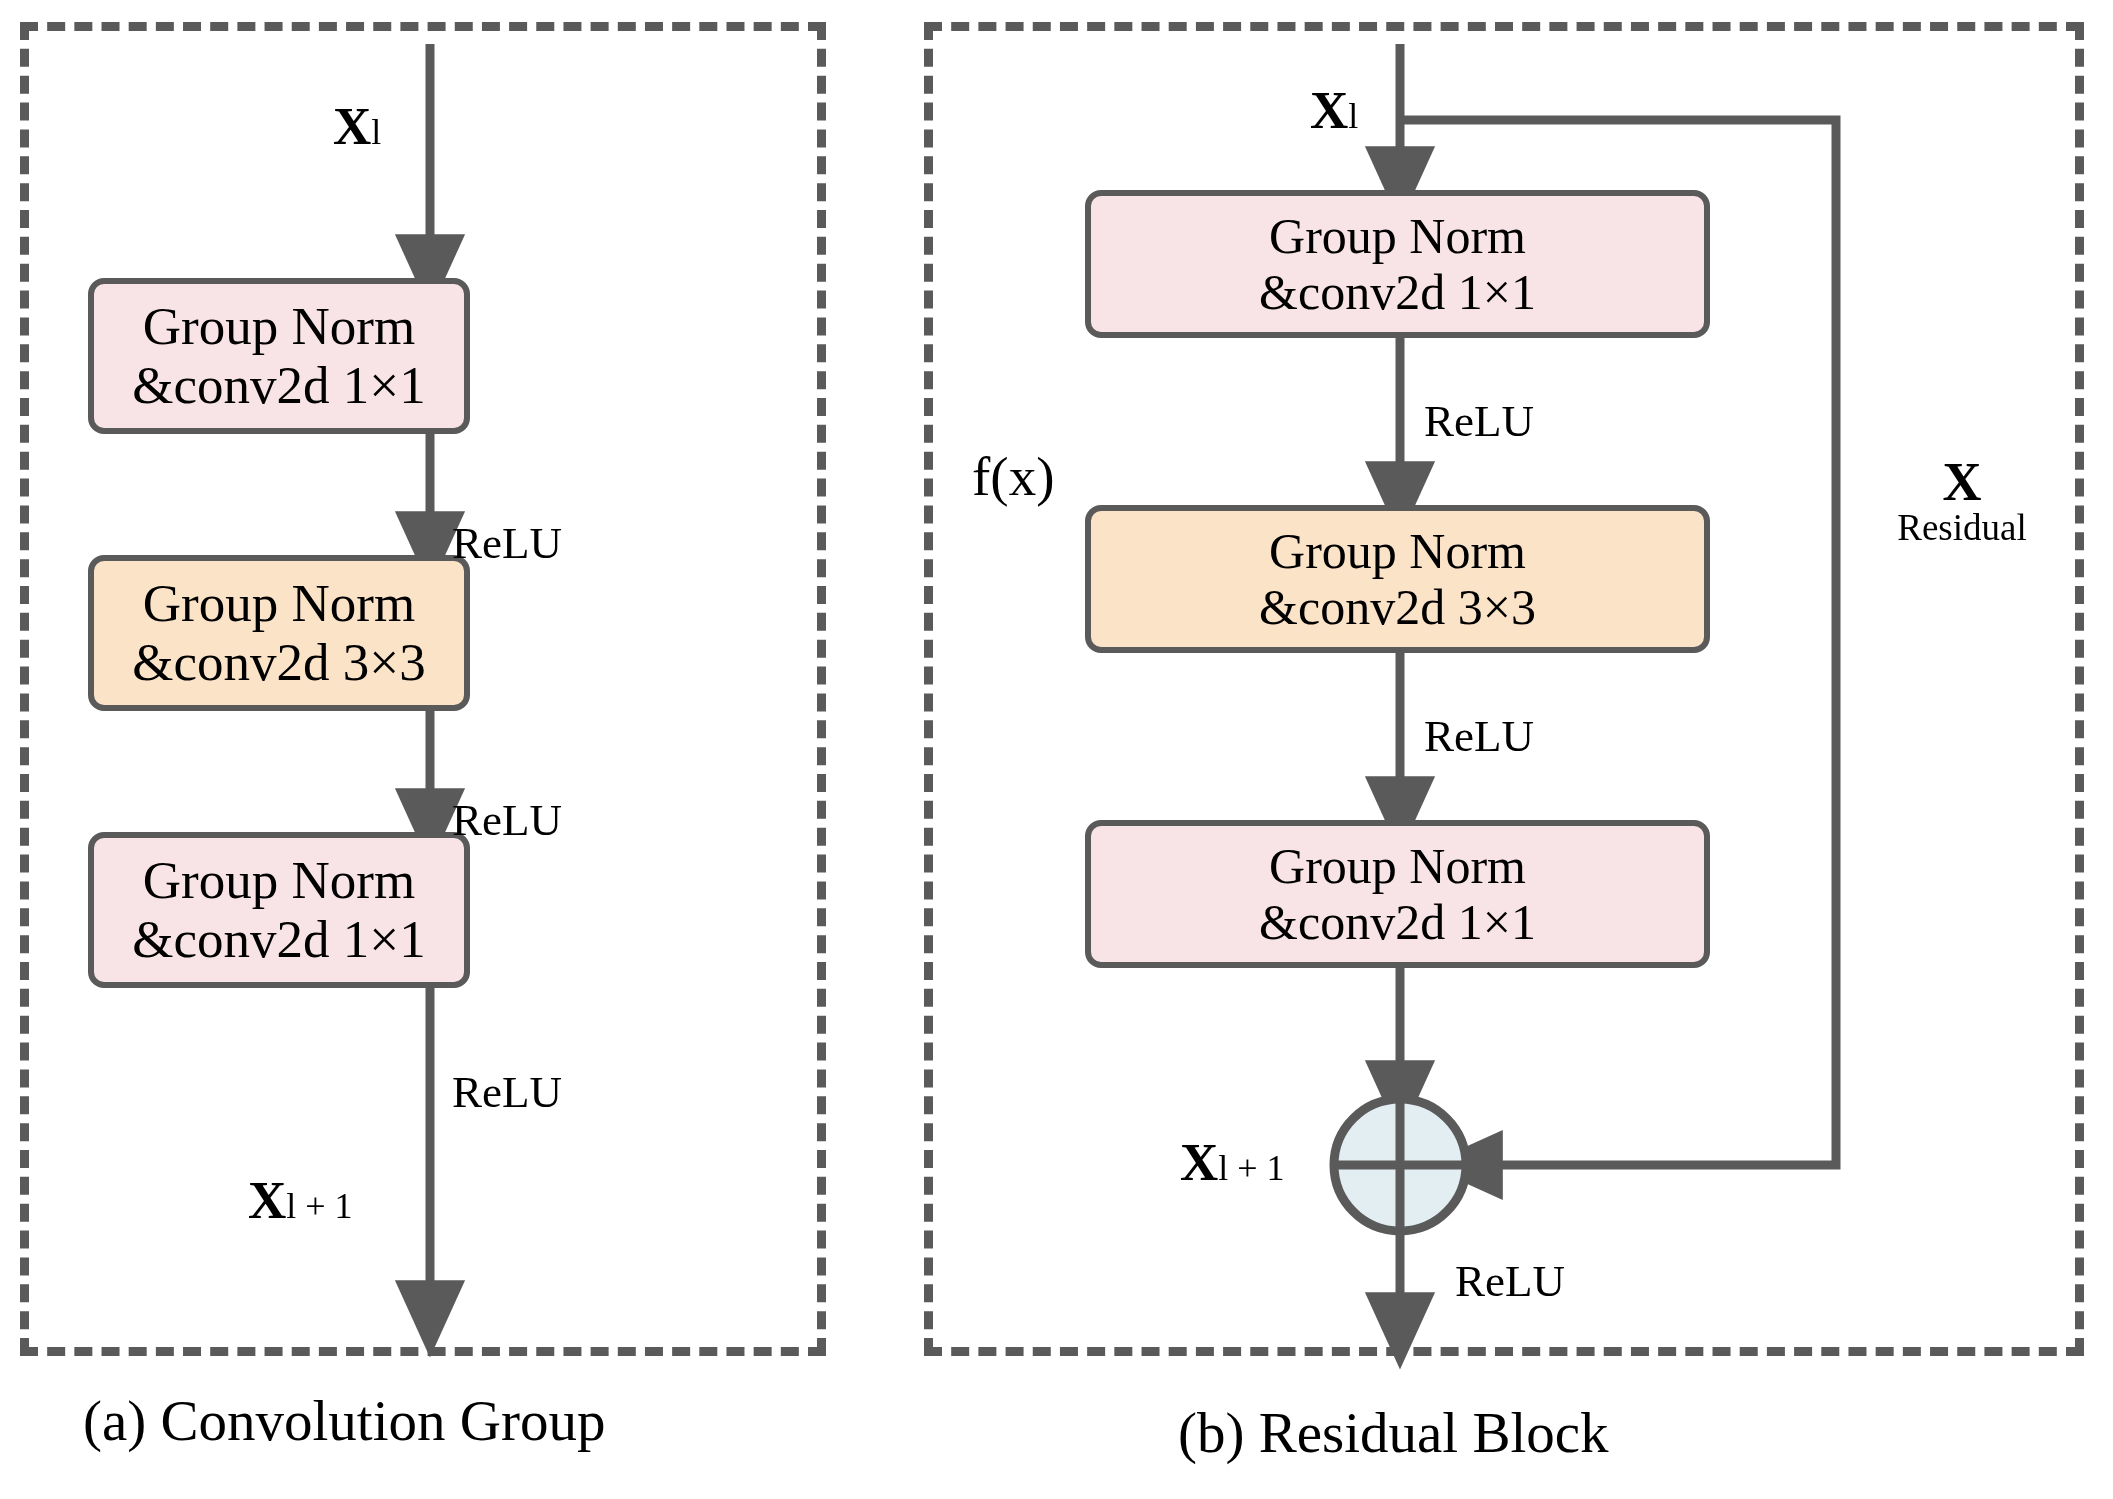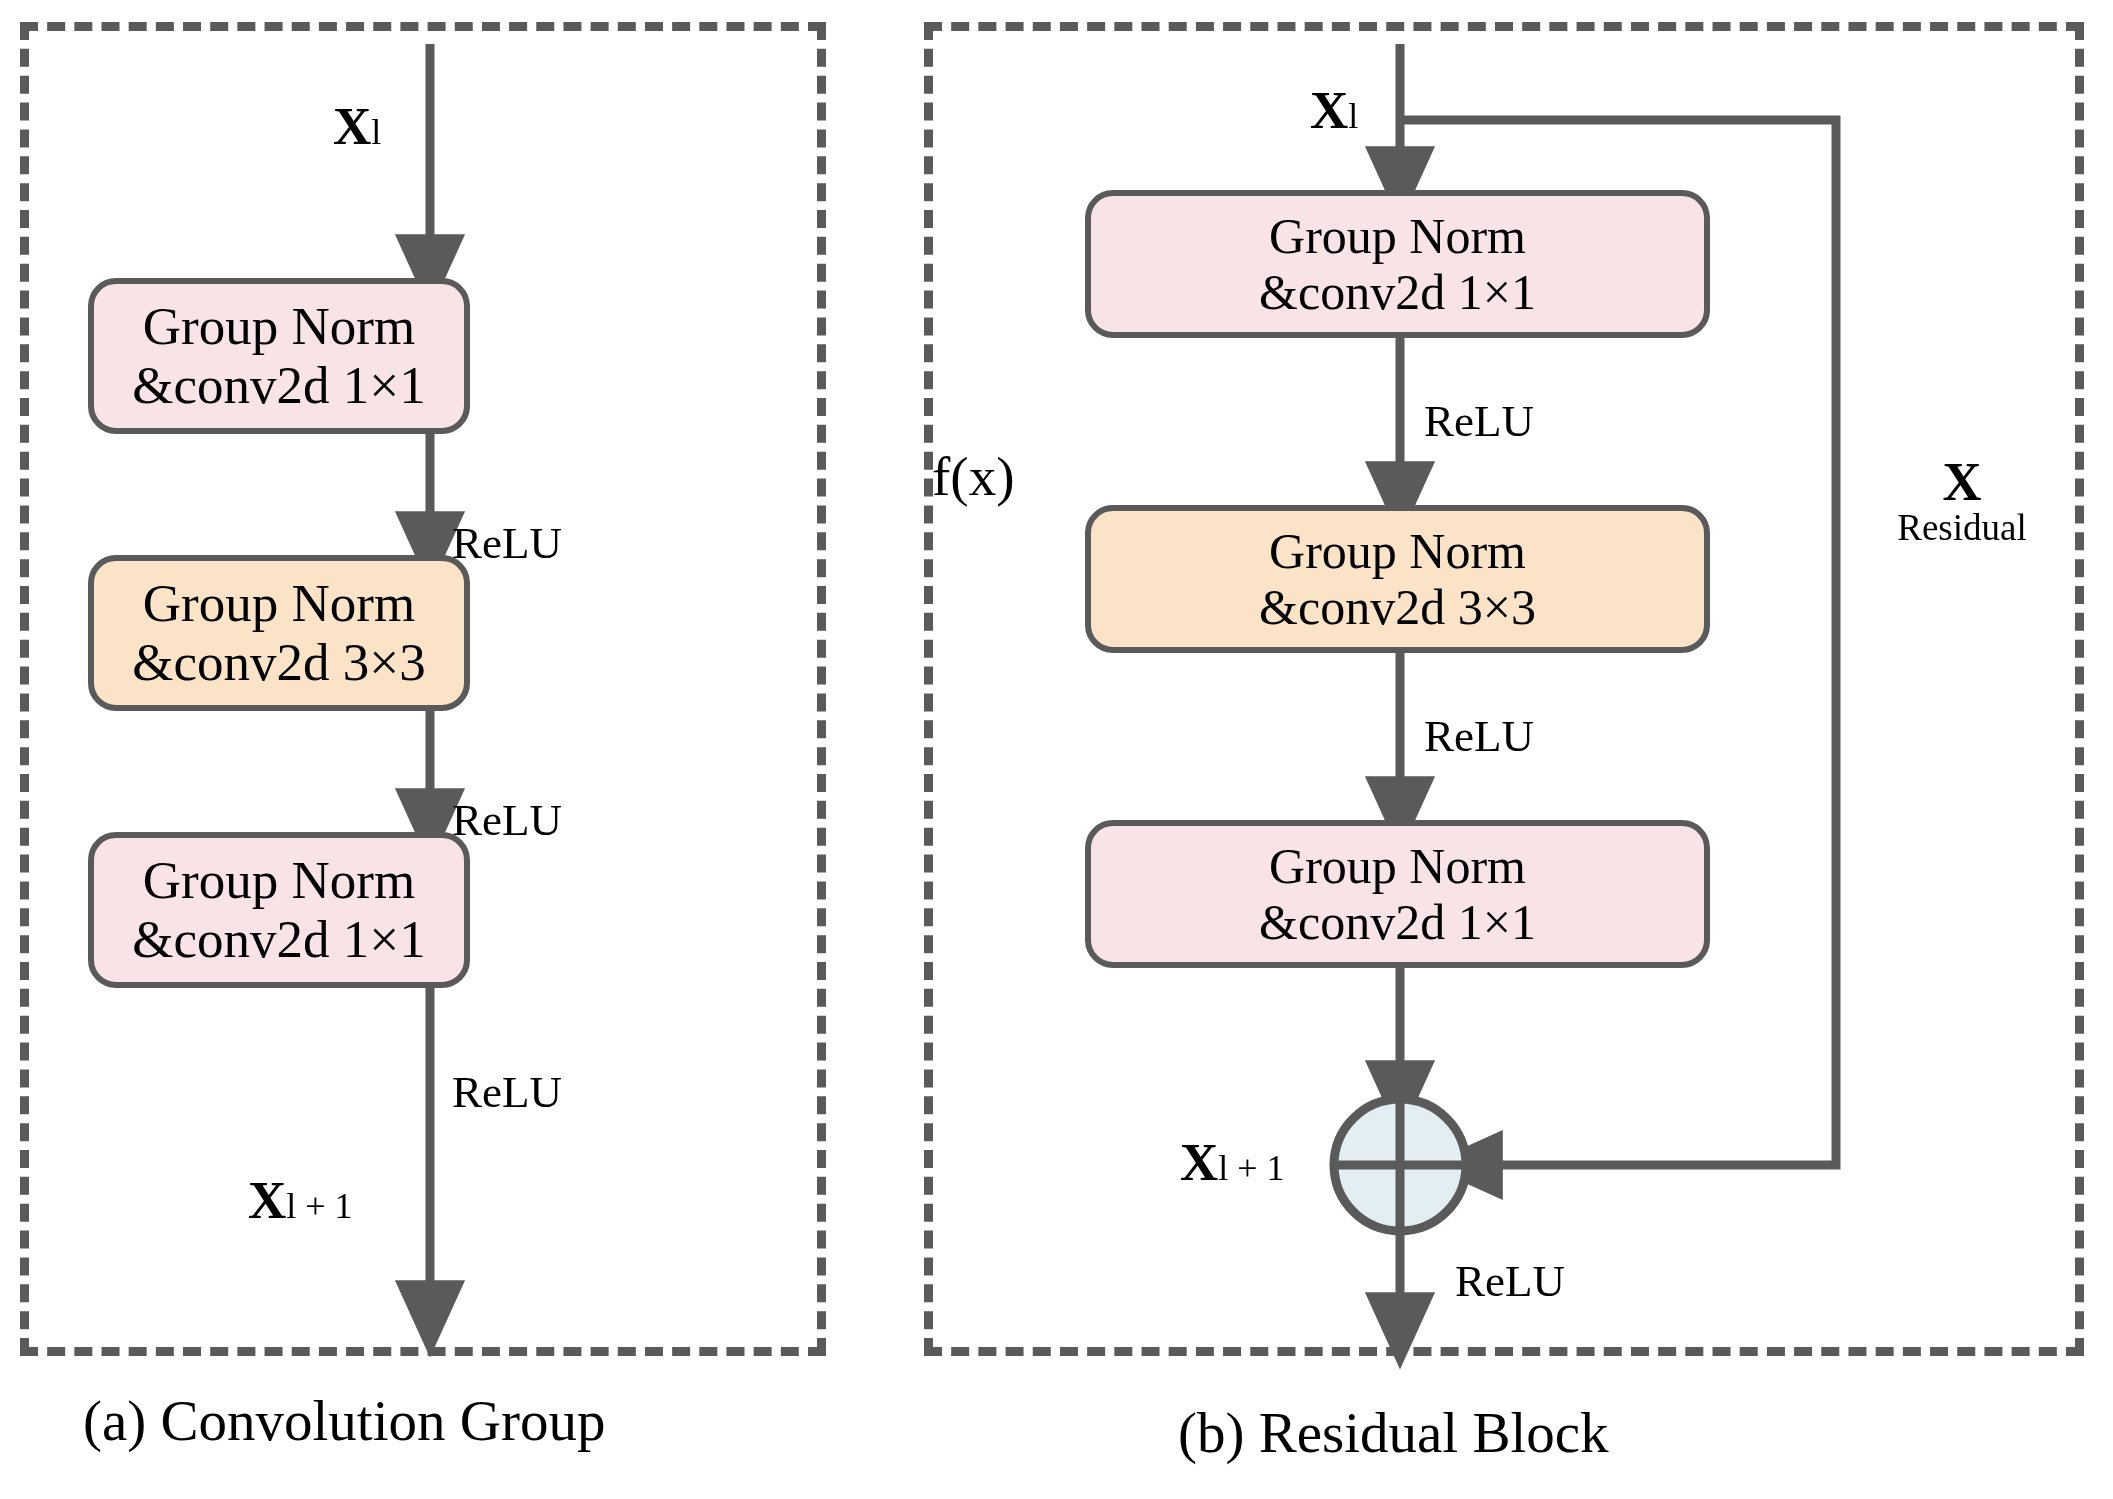--- a/index.html
+++ b/index.html
@@ -7,21 +7,21 @@
        font-family:"Liberation Serif","DejaVu Serif",serif;color:#000;}
   .stage{position:absolute;inset:0;}
   svg.layer{position:absolute;left:0;top:0;width:2113px;height:1499px;pointer-events:none;}
 
   .panel{position:absolute;box-sizing:border-box;}
   .panel-a{left:20px;  top:22px; width:806px;  height:1334px;}
   .panel-b{left:924px; top:22px; width:1160px; height:1334px;}
   .dashbox{position:absolute;inset:0;border:9px dashed #5a5a5a;}
 
   .node{position:absolute;box-sizing:border-box;border:6px solid #5a5a5a;
-        border-radius:28px;display:flex;flex-direction:column;align-items:center;
+        border-radius:16px;display:flex;flex-direction:column;align-items:center;
         justify-content:center;line-height:1.12;text-align:left;}
   .node .ln{display:block;white-space:nowrap;}
   .node.pink{background:#f8e4e6;}
   .node.orange{background:#fbe3c8;}
 
   
   .a1{left:88px;  top:278px;  width:382px; height:156px; font-size:53px;}
   .a2{left:88px;  top:555px;  width:382px; height:156px; font-size:53px;}
   .a3{left:88px;  top:832px;  width:382px; height:156px; font-size:53px;}
 
@@ -123,21 +123,21 @@
     <span class="ln">&amp;conv2d 1×1</span>
   </div>
 
   <div class="lbl xlab" style="left:1310px;top:80px;">
     <span>X</span><span class="sub">l</span>
   </div>
   <div class="lbl relu" style="left:1424px;top:395px;">ReLU</div>
   <div class="lbl relu" style="left:1424px;top:710px;">ReLU</div>
   <div class="lbl relu" style="left:1455px;top:1255px;">ReLU</div>
 
-  <div class="lbl fx" style="left:932px;top:445px;">f(x)</div>
+  <div class="lbl fx" style="left:972px;top:445px;">f(x)</div>
 
   <div class="ident" style="left:1862px;top:455px;width:200px;">
     <span class="big">X</span>
     <span class="small">Residual</span>
   </div>
 
   <div class="lbl xlab" style="left:1180px;top:1132px;">
     <span>X</span><span class="sub">l + 1</span>
   </div>
 

